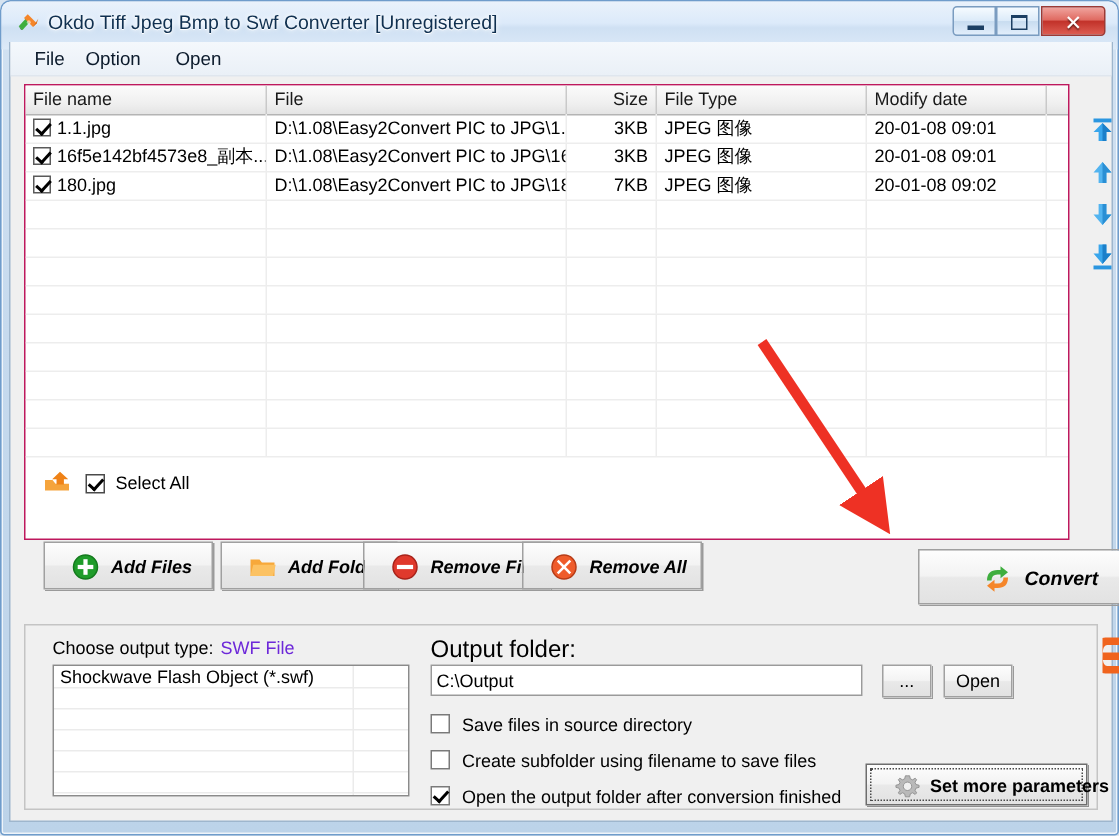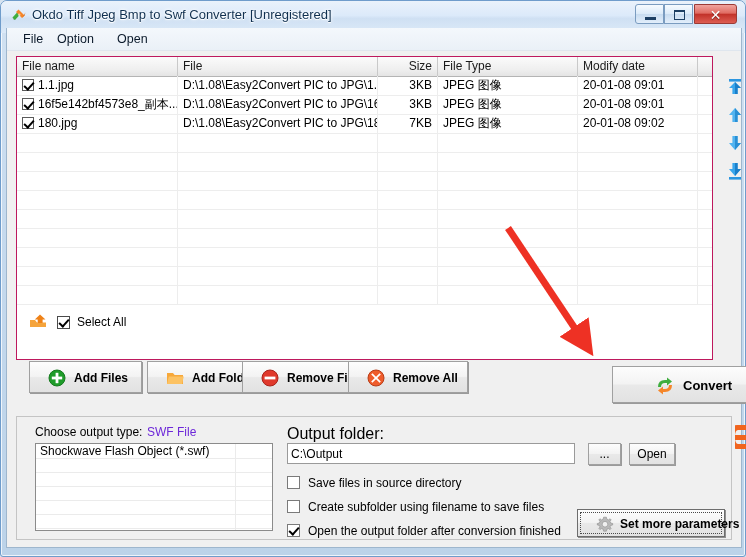--- a/index.html
+++ b/index.html
@@ -107,21 +107,21 @@
   #selectall-cb:after{content:"";position:absolute;left:3px;top:0px;width:4px;height:8px;border:solid #000;border-width:0 2px 2px 0;transform:rotate(42deg);}
   #selectall-label{position:absolute;left:70px;top:286px;height:16px;line-height:16px;font-size:12px;color:#000;}
 
   
   .actbtn{
     position:absolute;box-sizing:border-box;height:32px;
     background:linear-gradient(to bottom,#fdfdfd 0%,#f3f3f3 48%,#e9e9e9 52%,#e2e2e2 100%);
     border:1px solid #a0a0a0;
     box-shadow:1px 1px 0 #9a9a9a;
     cursor:pointer;
-    font-size:12px;color:#000;
+    font-size:12px;color:#000;font-style:italic;
   }
   .actbtn .lbl{position:absolute;left:44px;top:0;height:32px;line-height:32px;font-weight:bold;white-space:nowrap;}
   .actbtn .ico{position:absolute;left:18px;top:7px;width:18px;height:18px;}
   #btn-convert{left:565px;top:338px;width:150px;height:37px;margin-left:40px;}
   #btn-convert .lbl{left:70px;height:37px;line-height:37px;font-size:13px;}
   #btn-convert .ico{left:42px;top:9px;width:20px;height:20px;}
 
   
   #bottomgroup{
     position:absolute;left:9px;top:388px;width:716px;height:124px;

